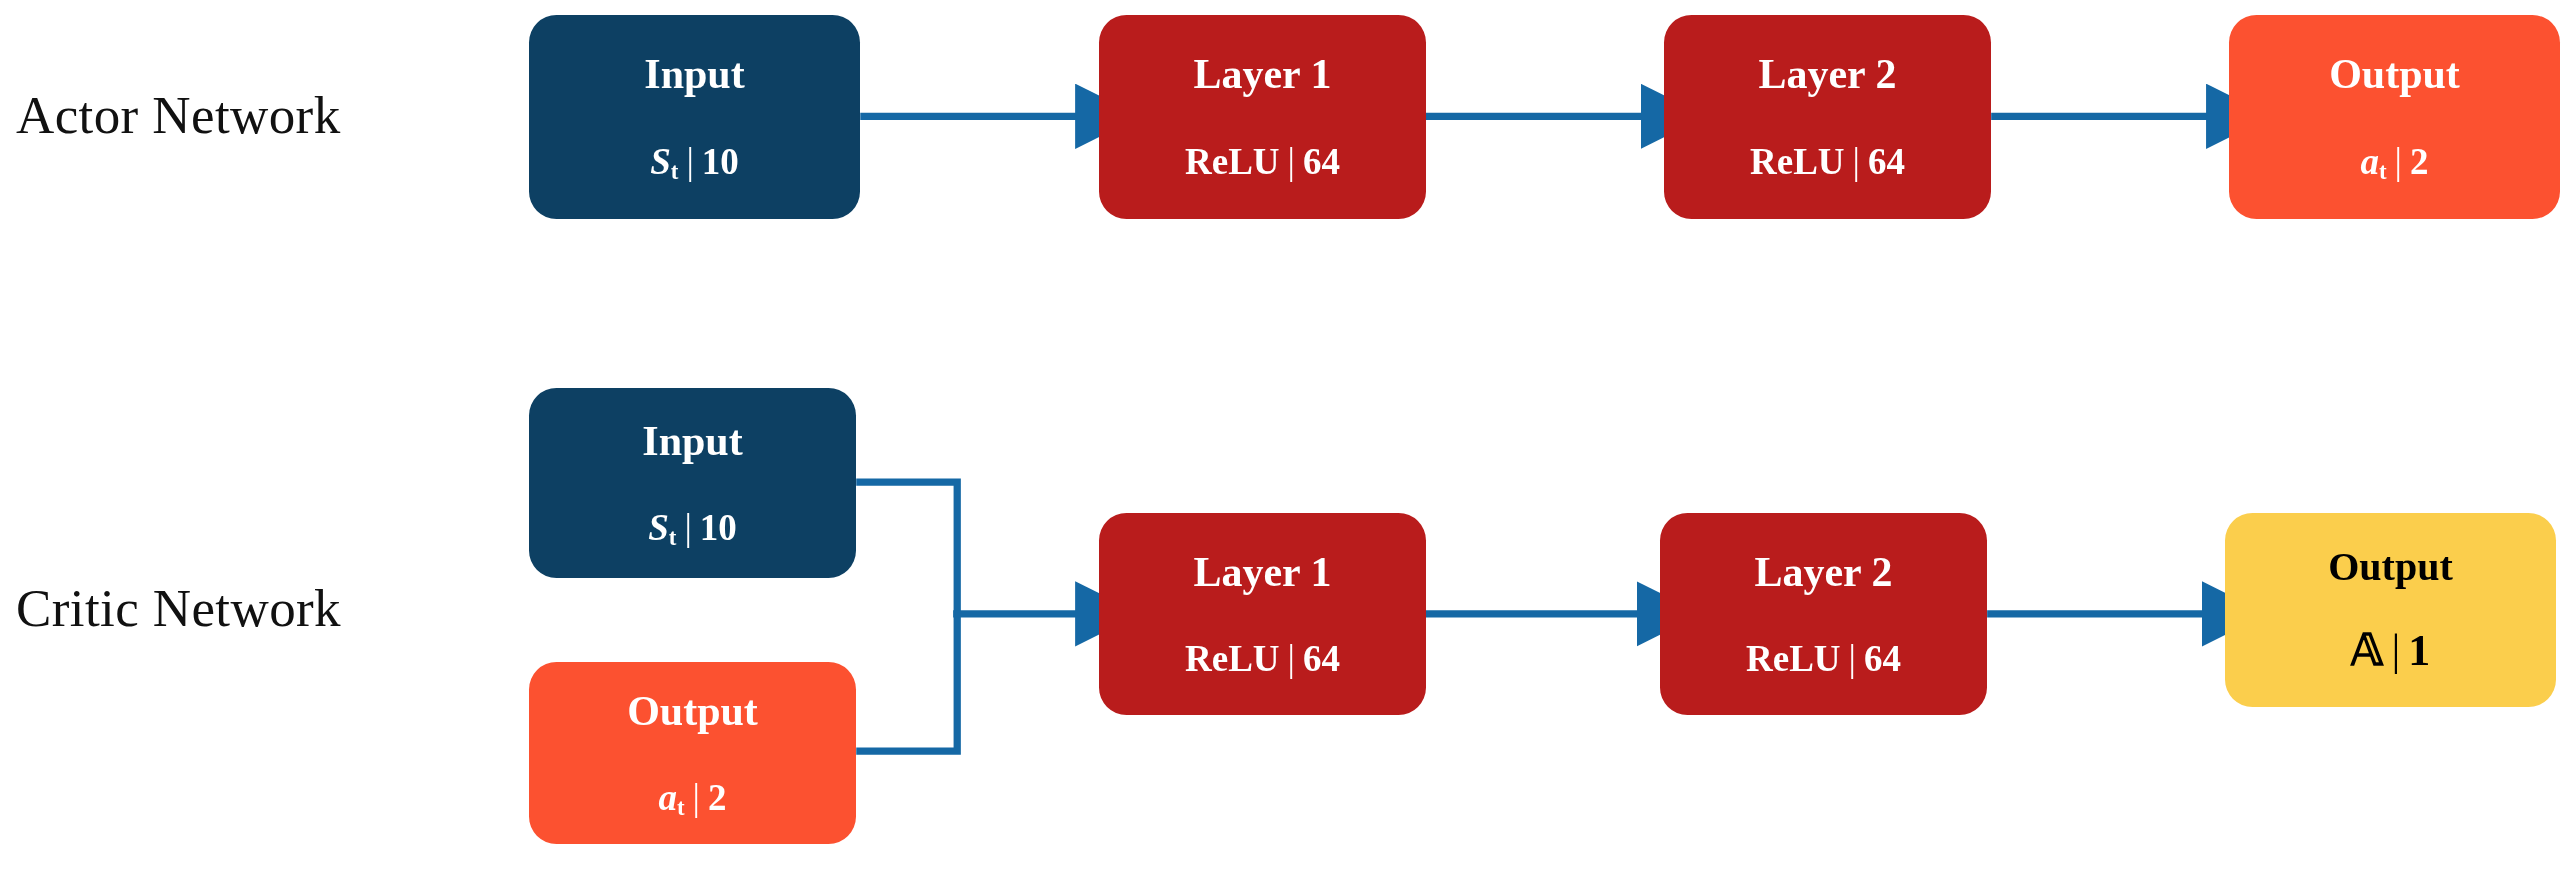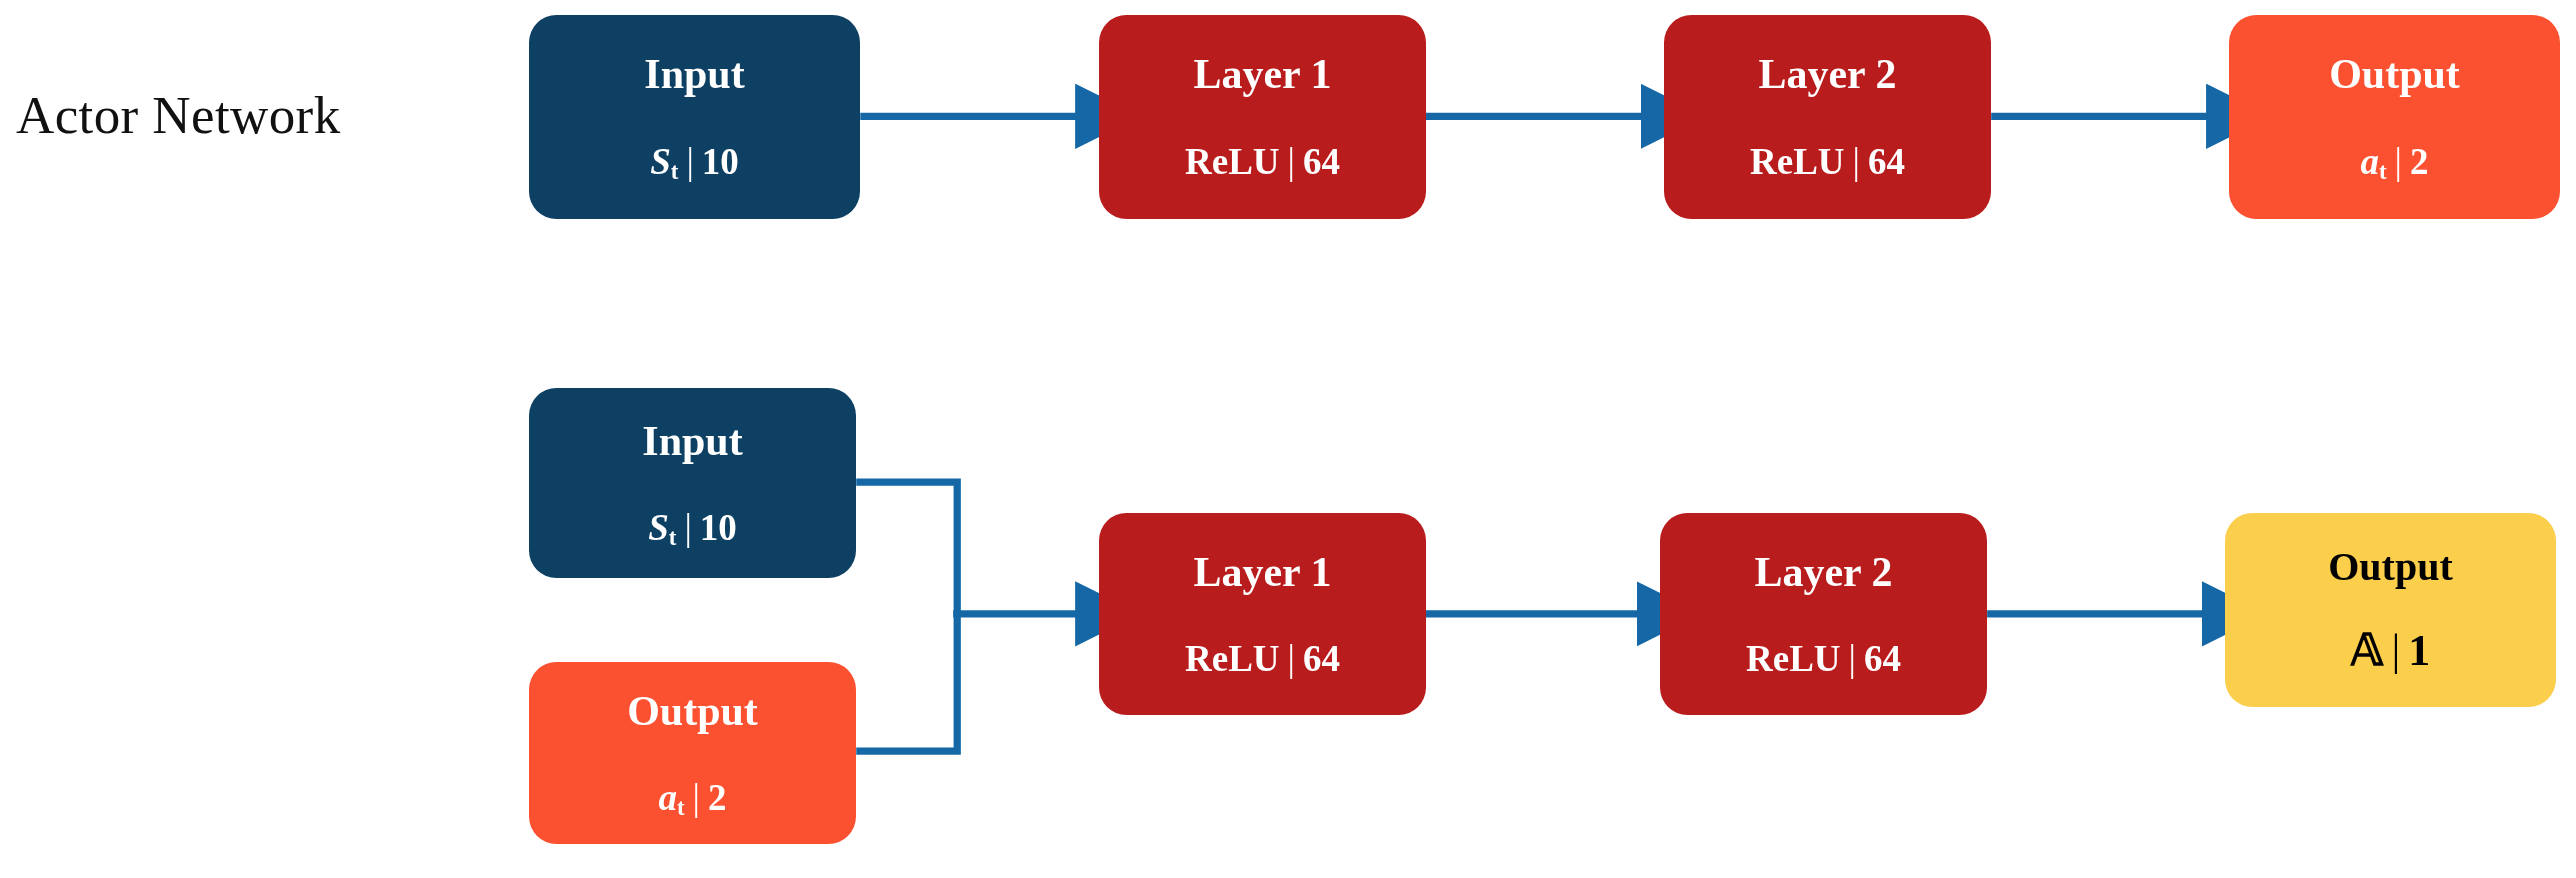--- a/index.html
+++ b/index.html
@@ -95,20 +95,21 @@
     <polyline points="1060,597 1185,597 1185,760" fill="none" stroke="#1568A5" stroke-width="9" stroke-linejoin="miter" stroke-linecap="butt"></polyline>
     <polyline points="1060,930 1185,930 1185,760" fill="none" stroke="#1568A5" stroke-width="9" stroke-linejoin="miter" stroke-linecap="butt"></polyline>
     <line x1="1180" y1="760" x2="1340" y2="760" stroke="#1568A5" stroke-width="9" marker-end="url(#ah)"></line>
 
     <line x1="1765" y1="760" x2="2035" y2="760" stroke="#1568A5" stroke-width="9" marker-end="url(#ah)"></line>
     <line x1="2460" y1="760" x2="2735" y2="760" stroke="#1568A5" stroke-width="9" marker-end="url(#ah)"></line>
   </svg>
 
   <div class="row-label" id="label-actor">Actor Network</div>
 
+  <div class="row-label" id="label-critic">Critic Network</div>
 
   <div class="node c-input" id="a-input">
     <div class="title">Input</div>
     <div class="sub">
       <span class="var">S</span><sub>t</sub><span class="bar">|</span><span>10</span>
     </div>
   </div>
 
   <div class="node c-hidden" id="a-l1">
     <div class="title">Layer 1</div>

